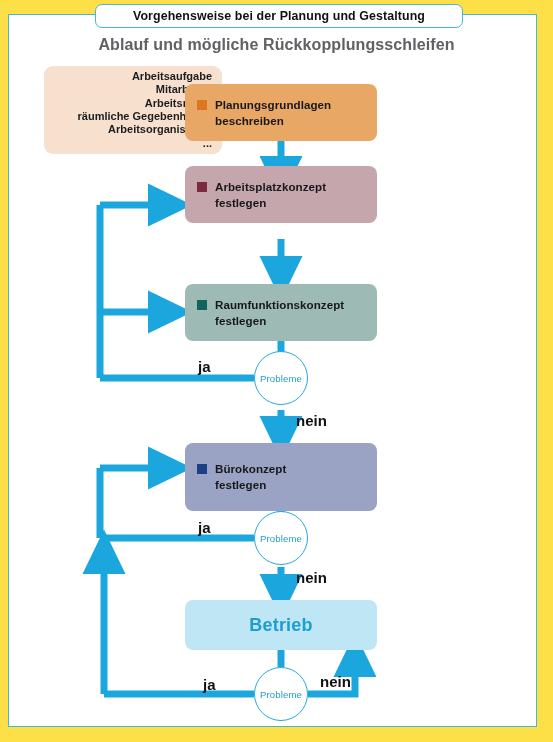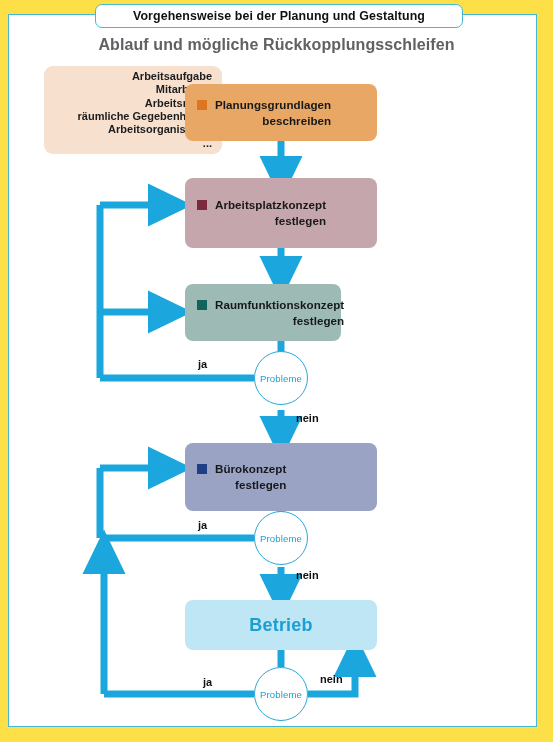--- a/index.html
+++ b/index.html
@@ -16,41 +16,41 @@
   .title-badge span{font-size:12.4px;font-weight:bold;color:#111;letter-spacing:.1px;white-space:nowrap;}
 
   .subtitle{position:absolute;left:0;top:36px;width:553px;text-align:center;
     font-size:16px;font-weight:bold;color:#5f6164;letter-spacing:.1px;}
 
   
   #flow{position:absolute;left:0;top:0;width:553px;height:742px;z-index:2;}
 
   
   .box{position:absolute;border-radius:8px;box-sizing:border-box;z-index:3;}
-  .pbox{display:flex;flex-direction:column;justify-content:center;padding-left:12px;text-align:right;}
+  .pbox{display:flex;flex-direction:column;justify-content:center;padding-left:12px;}
   .prow{display:flex;align-items:flex-start;}
   .marker{width:10px;height:10px;flex:0 0 10px;margin-top:3px;margin-right:8px;}
   .ptxt{font-size:11.6px;font-weight:bold;color:#16181a;line-height:16px;letter-spacing:.05px;}
 
   .infobox{position:absolute;left:44px;top:66px;width:178px;height:88px;border-radius:9px;
     background:#f7e0cd;z-index:1;display:flex;flex-direction:column;justify-content:center;
     align-items:flex-end;padding-right:10px;box-sizing:border-box;}
   .infobox div{font-size:11px;font-weight:bold;color:#1c1d1f;line-height:13.4px;text-align:right;}
 
   .betrieb{display:flex;align-items:center;justify-content:center;}
   .betrieb span{font-size:18px;font-weight:bold;color:#1b9ed1;letter-spacing:.2px;}
 
   
   .circ{position:absolute;width:54px;height:54px;border-radius:50%;
     border:1.6px solid #29a8d8;background:#fff;z-index:5;
     display:flex;align-items:center;justify-content:center;box-sizing:border-box;}
   .circ span{font-size:9.6px;font-weight:normal;color:#1e9fd0;letter-spacing:.1px;}
 
   
-  .elabel{position:absolute;font-size:11px;font-weight:bold;color:#111;z-index:5;white-space:nowrap;text-align:center;}
+  .elabel{position:absolute;font-size:15px;font-weight:bold;color:#111;z-index:5;white-space:nowrap;text-align:center;}
 </style>
 </head>
 <body>
 
 <div id="root">
 
   <div class="frame"></div>
 
   <div class="title-badge">
     <span>Vorgehensweise bei der Planung und Gestaltung</span>
@@ -102,31 +102,31 @@
   <div class="box pbox" id="b0" style="left:185px;top:84px;width:192px;height:57px;background:#e9a765;">
     <div class="prow">
       <span class="marker" style="background:#de7520;"></span>
       <div>
         <div class="ptxt">Planungsgrundlagen</div>
         <div class="ptxt" style="margin-left:0;">beschreiben</div>
       </div>
     </div>
   </div>
 
-  <div class="box pbox" id="b1" style="left:185px;top:178px;width:192px;height:70px;background:#c6a6ad;">
+  <div class="box pbox" id="b1" style="left:185px;top:166px;width:192px;height:57px;background:#c6a6ad;">
     <div class="prow">
       <span class="marker" style="background:#7c2b3f;"></span>
       <div>
         <div class="ptxt">Arbeitsplatzkonzept</div>
         <div class="ptxt">festlegen</div>
       </div>
     </div>
   </div>
 
-  <div class="box pbox" id="b2" style="left:185px;top:284px;width:156px;height:57px;background:#9dbbb4;">
+  <div class="box pbox" id="b2" style="left:185px;top:284px;width:192px;height:57px;background:#9dbbb4;">
     <div class="prow">
       <span class="marker" style="background:#12635c;"></span>
       <div>
         <div class="ptxt">Raumfunktionskonzept</div>
         <div class="ptxt">festlegen</div>
       </div>
     </div>
   </div>
 
   <div class="box pbox" id="b3" style="left:185px;top:443px;width:192px;height:68px;background:#9ba3c4;">

